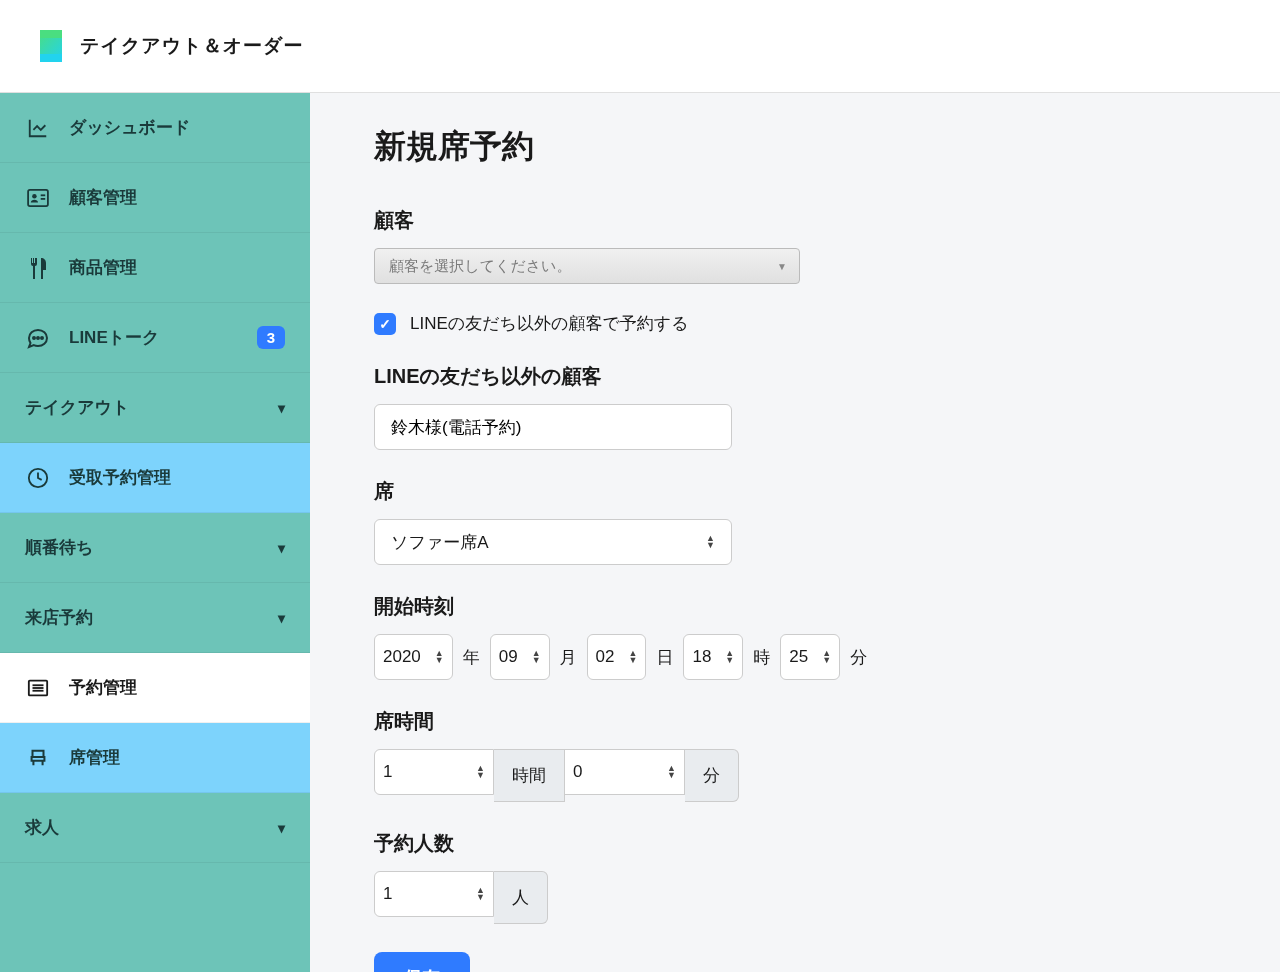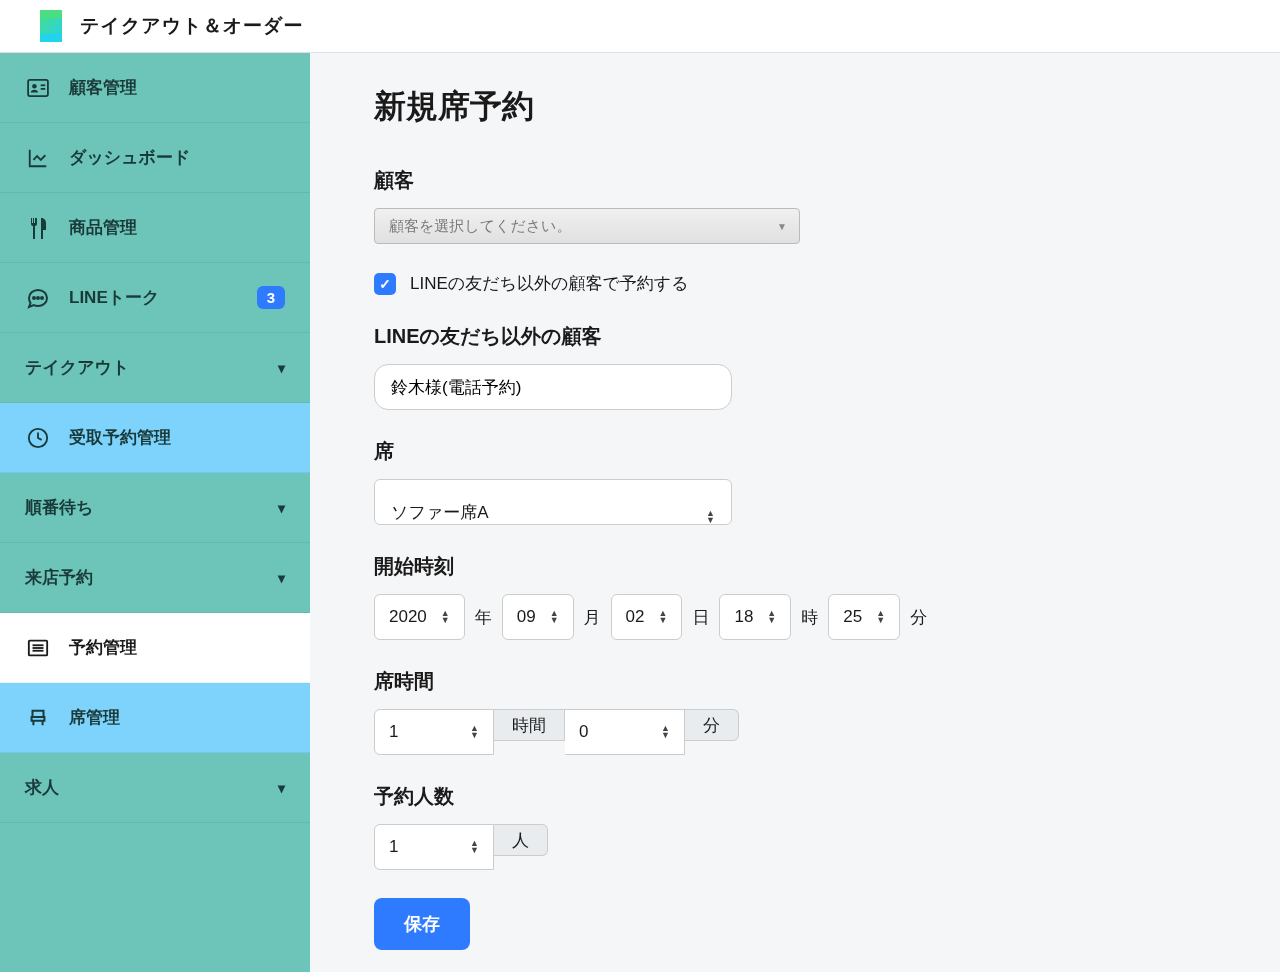--- a/index.html
+++ b/index.html
@@ -7,21 +7,21 @@
       padding: 0;
       box-sizing: border-box;
     }
     body {
       font-family: -apple-system, BlinkMacSystemFont, "Segoe UI", "Hiragino Sans", "Hiragino Kaku Gothic ProN", Meiryo, sans-serif;
       background: #f5f6f8;
       color: #1a1a1a;
     }
     .header {
       background: #ffffff;
-      height: 53px;
+      height: 93px;
       display: flex;
       align-items: center;
       padding: 0 40px;
       border-bottom: 1px solid #e0e0e0;
     }
     .logo-icon {
       width: 22px;
       height: 32px;
       background: linear-gradient(135deg, #4ade80, #22d3ee);
       margin-right: 18px;
@@ -158,76 +158,76 @@
       font-size: 14px;
       font-weight: bold;
     }
     .checkbox-label {
       font-size: 17px;
     }
     .text-input {
       width: 358px;
       height: 46px;
       border: 1px solid #ccc;
-      border-radius: 14px;
+      border-radius: 6px;
       padding: 0 16px;
       font-size: 17px;
       background: #fff;
     }
     .select-default {
       width: 358px;
       height: 46px;
       border: 1px solid #ccc;
       border-radius: 6px;
       padding: 0 16px;
       font-size: 17px;
       background: #fff;
       display: flex;
-      align-items: flex-end;
+      align-items: center;
       justify-content: space-between;
       cursor: pointer;
     }
     .select-caret {
       display: flex;
       flex-direction: column;
       line-height: 7px;
       font-size: 9px;
       color: #444;
     }
     .inline-row {
       display: flex;
       align-items: center;
       gap: 10px;
     }
     .select-small {
       height: 46px;
       border: 1px solid #ccc;
       border-radius: 6px;
-      padding: 0 14px;
+      padding: 0 8px;
       font-size: 17px;
       background: #fff;
       display: flex;
       align-items: center;
       justify-content: space-between;
       cursor: pointer;
       gap: 14px;
     }
     .unit-label {
       font-size: 17px;
       font-weight: 500;
     }
     .input-group {
       display: flex;
     }
     .input-group .select-small {
       border-radius: 6px 0 0 6px;
       width: 120px;
     }
     .input-group .addon {
-      height: 32px;
+      height: 53px;
       background: #e9ecef;
       border: 1px solid #ccc;
       border-left: none;
       border-radius: 0 6px 6px 0;
       padding: 0 18px;
       display: flex;
       align-items: center;
       font-size: 17px;
     }
     .input-group.mid .select-small {
@@ -255,39 +255,39 @@
 <div class="header">
   <div class="logo-icon"></div>
   <div class="header-title">テイクアウト＆オーダー</div>
 </div>
 
 <div class="layout">
   <div class="sidebar">
 
     <div class="sidebar-item">
       <span class="sidebar-icon">
+        <svg width="22" height="22" viewBox="0 0 24 24" fill="none" stroke="#1a3a3a" stroke-width="2">
+            <path d="M3 3v18h18"></path>
+            <path d="M7 14l4-4 4 4 5-5"></path>
+          </svg>
+      </span>
+      <span class="sidebar-label">ダッシュボード</span>
+    </div>
+
+    <div class="sidebar-item">
+      <span class="sidebar-icon">
         <svg width="22" height="18" viewBox="0 0 24 20" fill="#1a3a3a">
             <rect x="1" y="1" width="22" height="18" rx="2" fill="none" stroke="#1a3a3a" stroke-width="2"></rect>
             <circle cx="8" cy="8" r="2.5"></circle>
             <path d="M4 15c0-2 2-3 4-3s4 1 4 3"></path>
             <line x1="15" y1="7" x2="20" y2="7" stroke="#1a3a3a" stroke-width="2"></line>
             <line x1="15" y1="11" x2="20" y2="11" stroke="#1a3a3a" stroke-width="2"></line>
           </svg>
       </span>
       <span class="sidebar-label">顧客管理</span>
-    </div>
-
-    <div class="sidebar-item">
-      <span class="sidebar-icon">
-        <svg width="22" height="22" viewBox="0 0 24 24" fill="none" stroke="#1a3a3a" stroke-width="2">
-            <path d="M3 3v18h18"></path>
-            <path d="M7 14l4-4 4 4 5-5"></path>
-          </svg>
-      </span>
-      <span class="sidebar-label">ダッシュボード</span>
     </div>
 
     <div class="sidebar-item">
       <span class="sidebar-icon">
         <svg width="20" height="22" viewBox="0 0 20 22" fill="#1a3a3a">
             <path d="M3 1v6a2 2 0 0 0 2 2v13h2V9a2 2 0 0 0 2-2V1H7v5H6V1H5v5H4V1H3zM13 1v21h2v-9h3V6c0-3-2-5-5-5z"></path>
           </svg>
       </span>
       <span class="sidebar-label">商品管理</span>
     </div>

